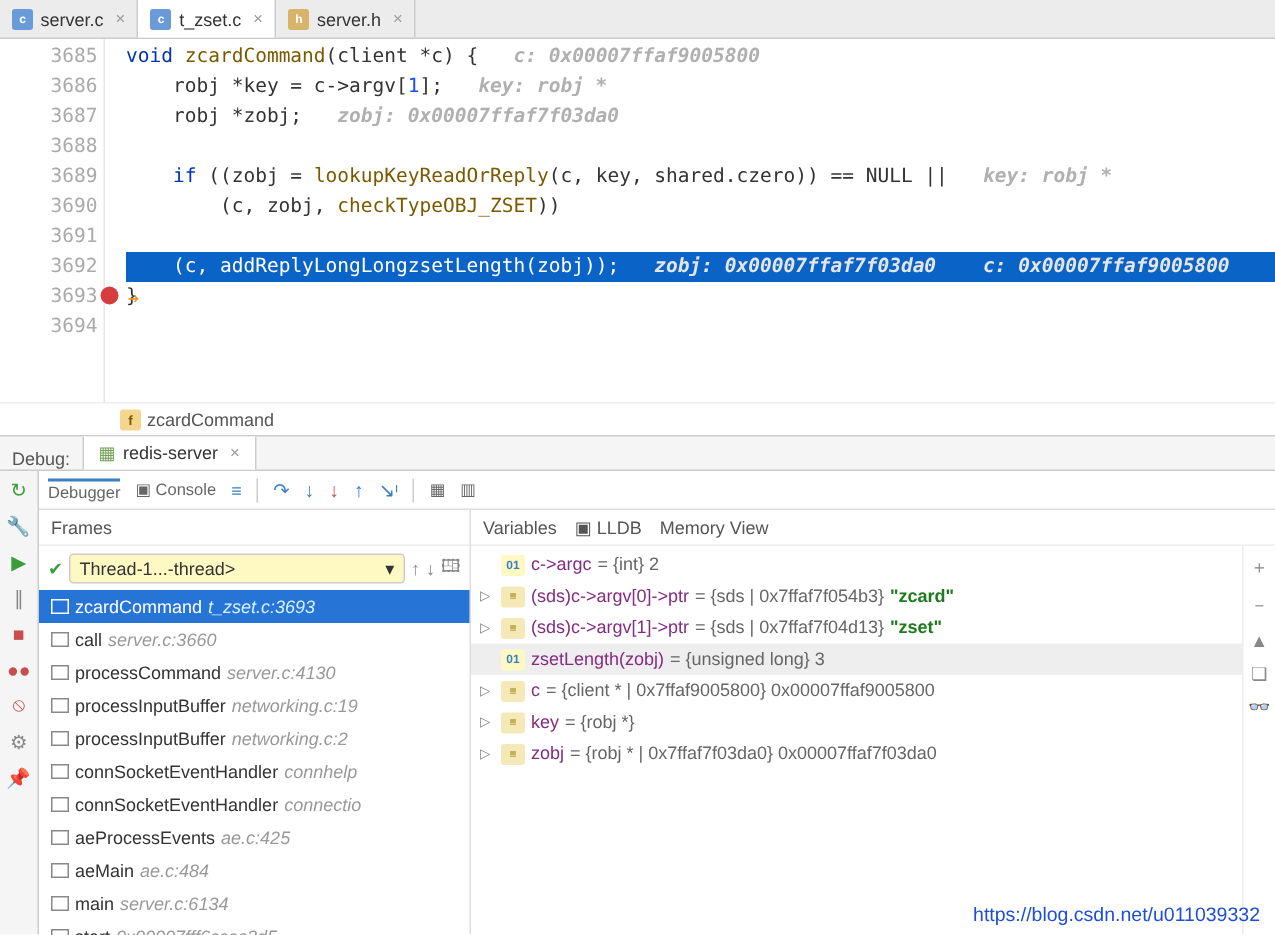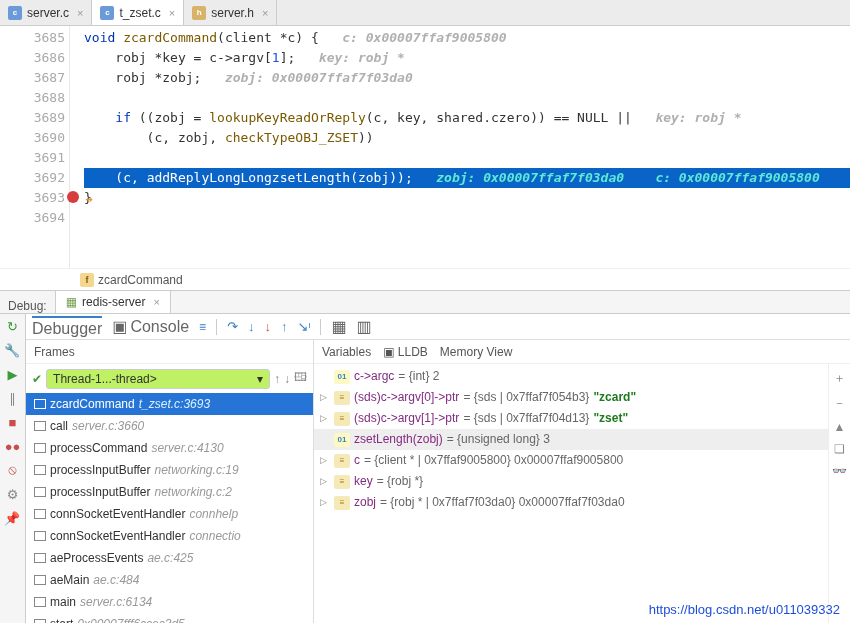--- a/index.html
+++ b/index.html
@@ -17,43 +17,43 @@
   .bp { position: absolute; right: -14px; top: 3px; width: 12px; height: 12px; background: #d63e3e; border-radius: 50%; }
   .arrow { position: absolute; right: -28px; top: 2px; color: #e29a2e; font-size: 13px; }
   .code { flex: 1; padding: 2px 0 2px 14px; overflow: hidden; }
   .code-line { height: 20px; line-height: 20px; white-space: pre; }
   .kw { color: #0033b3; font-weight: 500; }
   .fn { color: #7a5a00; }
   .str, .num { color: #1750eb; }
   .hint { color: #b0b0b0; font-style: italic; font-weight: bold; }
   .hl-line { background: #0a64c7; color: #fff; }
   .hl-line .fn, .hl-line .str, .hl-line .num, .hl-line .kw, .hl-line .hint { color: #fff; }
-  .hl-line .hint { color: #5eead4; margin-top: 28px; }
+  .hl-line .hint { color: #e5e5e5; margin-top: 28px; }
   .crumb { display: flex; align-items: center; gap: 4px; height: 22px; padding-left: 80px; border-top: 1px solid #eee; color: #555; }
   .badge-f { width: 14px; height: 14px; background: #f5d68f; border-radius: 2px; display: inline-flex; align-items: center; justify-content: center; font-size: 9px; font-weight: bold; color: #7a5a00; }
   .debug-top { display: flex; align-items: flex-end; height: 24px; border-top: 1px solid #ccc; border-bottom: 1px solid #ccc; background: #f5f5f5; }
   .debug-top .lbl { padding: 0 8px; color: #555; }
   .session-tab { display: flex; align-items: center; gap: 5px; padding: 0 10px; height: 100%; background: #fff; border-right: 1px solid #ccc; border-left: 1px solid #ccc; }
   .debug-body { display: flex; height: 309px; }
   .sidebar { width: 26px; border-right: 1px solid #ccc; display: flex; flex-direction: column; align-items: center; padding-top: 4px; gap: 8px; background: #f5f5f5; }
   .sidebar .ic { width: 16px; height: 16px; cursor: pointer; display: inline-flex; align-items: center; justify-content: center; font-size: 13px; }
   .green { color: #3c9c3c; }
   .red { color: #c84e4e; }
   .grey { color: #888; }
   .right-panel { flex: 1; display: flex; flex-direction: column; }
   .toolbar { display: flex; align-items: center; height: 26px; border-bottom: 1px solid #ddd; gap: 10px; padding: 0 6px; }
-  .toolbar .tbtn { cursor: pointer; color: #666; font-size: 16px; display: inline-flex; align-items: center; gap: 3px; }
+  .toolbar .tbtn { cursor: pointer; color: #666; font-size: 11px; display: inline-flex; align-items: center; gap: 3px; }
   .toolbar .sep { width: 1px; height: 16px; background: #ccc; }
   .tab-active { font-weight: 500; color: #000; border-top: 2px solid #3b7fc4; padding-top: 2px; }
   .toolbar .step { color: #3b7fc4; cursor: pointer; font-size: 13px; }
   .cols { display: flex; flex: 1; overflow: hidden; }
   .frames { width: 288px; border-right: 1px solid #ddd; display: flex; flex-direction: column; }
   .frames-head, .vars-head { display: flex; align-items: center; height: 24px; padding: 0 8px; color: #555; border-bottom: 1px solid #eee; gap: 12px; }
   .thread-row { display: flex; align-items: center; gap: 4px; padding: 4px 6px; }
-  .thread-select { flex: 1; border: 1px solid #ccc; border-radius: 3px; padding: 2px 6px; background: #bef264; display: flex; align-items: flex-start; justify-content: space-between; }
+  .thread-select { flex: 1; border: 1px solid #ccc; border-radius: 3px; padding: 2px 6px; background: #fef9c3; display: flex; align-items: flex-start; justify-content: space-between; }
   .chk { color: #3c9c3c; }
   .frame-list { flex: 1; overflow: auto; }
   .frame { display: flex; align-items: center; gap: 4px; padding: 2px 8px; line-height: 18px; cursor: pointer; }
   .frame .loc { color: #999; font-style: italic; }
   .frame.sel { background: #2675d6; color: #fff; }
   .frame.sel .loc { color: #d9efff; }
   .stack-ic { width: 12px; height: 10px; border: 1px solid #888; display: inline-block; }
   .frame.sel .stack-ic { border-color: #fff; }
   .vars { flex: 1; display: flex; flex-direction: column; overflow: hidden; position: relative; }
   .vars-head .vh { cursor: pointer; }

